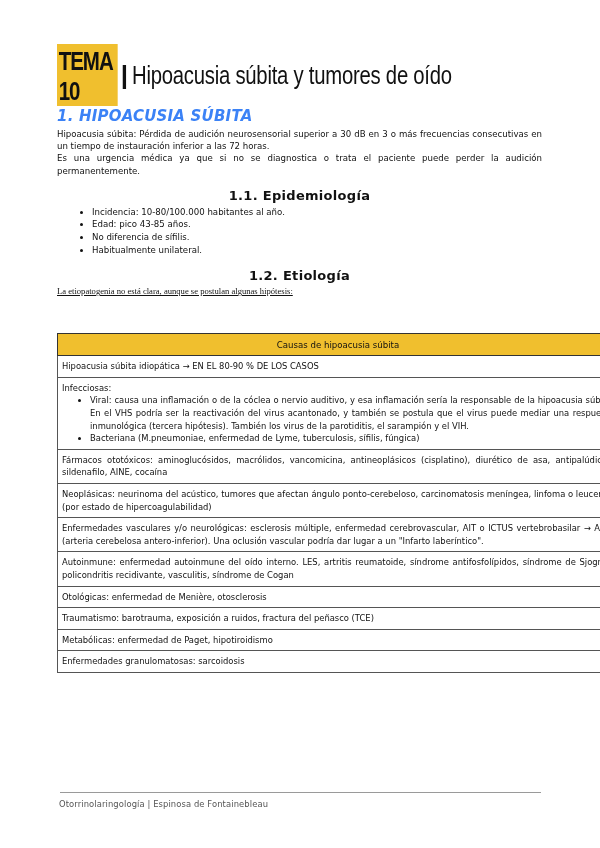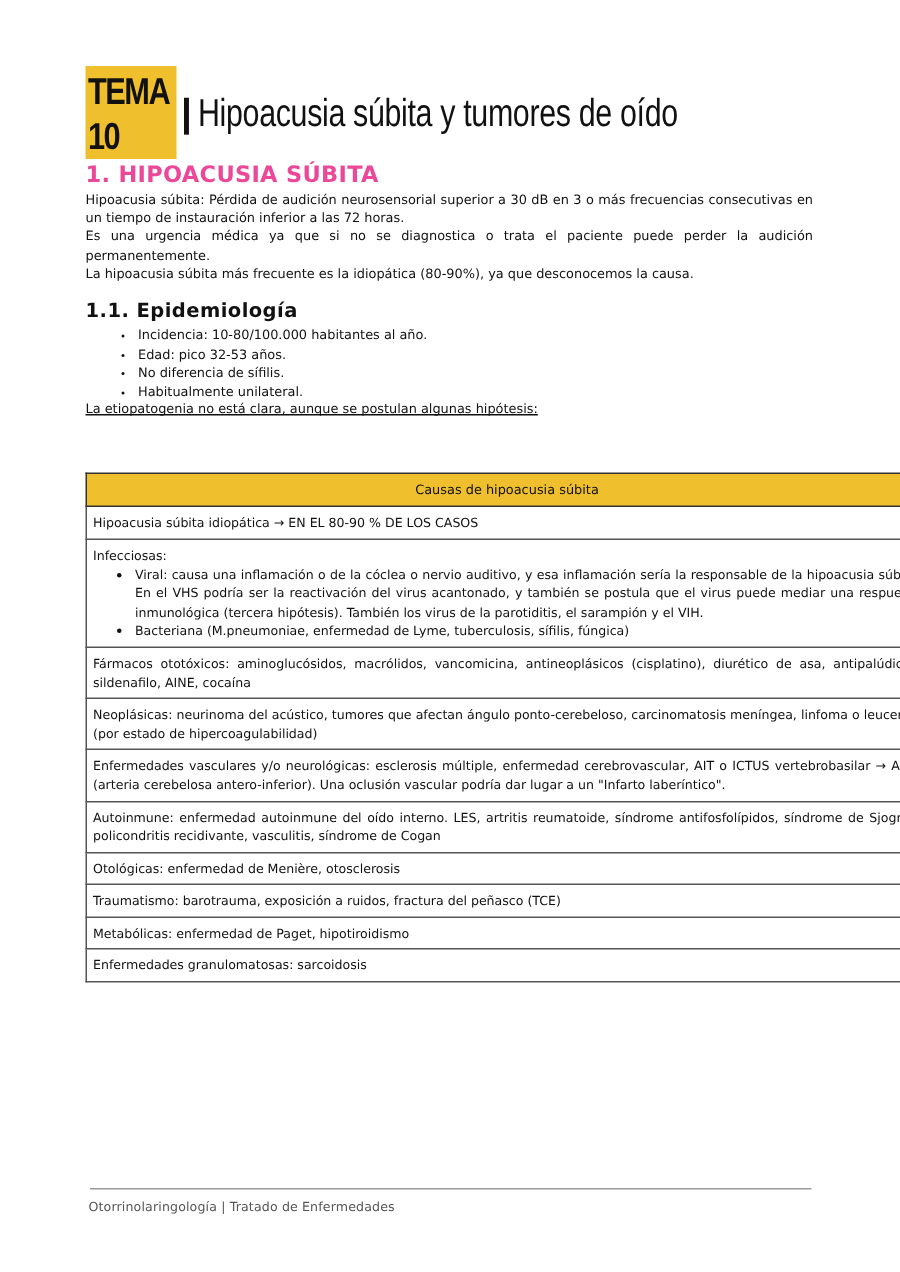--- a/index.html
+++ b/index.html
@@ -10,26 +10,26 @@
   .title-row { display: flex; align-items: center; height: 34px; }
   .tema { background: #f0bf2e; color: #111; font-family: "Liberation Sans", sans-serif;
           font-weight: bold; font-size: 25px; letter-spacing: -1.2px; padding: 2px 3px 0 2px;
           line-height: 30px; transform: scaleX(0.82); transform-origin: left center; margin-right: -12px; }
   .title-sep { font-family: "Liberation Sans", sans-serif; font-size: 26px; font-weight: bold; margin: 0 4px 0 2px; color:#111; }
   .title-text { font-family: "Liberation Sans", sans-serif; font-size: 26px; color: #111;
                 transform: scaleX(0.78); transform-origin: left center; white-space: nowrap; letter-spacing:-0.3px; }
 
   .prof { font-size: 8px; font-style: italic; color: #333; margin-top: 1px; height: 11px; }
   h1 { font-family: "DejaVu Sans", sans-serif; font-size: 15px; font-weight: bold; margin: 3px 0 3px 0;
-       letter-spacing: 0.2px; color:#ec4899; }
+       letter-spacing: 0.2px; color:#3b82f6;font-style:italic; }
   .para { font-size: 8.6px; line-height: 12.2px; text-align: justify; color: #111; margin: 0; }
-  h2 { font-size: 13px; font-weight: bold; margin: 11px 0 3px 0; color: #111; letter-spacing: 0.3px; }
+  h2 { font-size: 13px; font-weight: bold; margin: 11px 0 3px 0; color: #111; letter-spacing: 0.3px; text-align: center; }
   ul.bullets { margin: 0; padding-left: 35px; }
   ul.bullets li { font-size: 8.6px; line-height: 12.6px; color: #111; }
-  .lead { font-size: 8.6px; line-height: 11px; text-decoration: underline; color:#111; margin: 0 0 1px 0; }
+  .lead { font-size: 8.6px; line-height: 11px; text-decoration: underline; color:#111; margin: 0 0 1px 0; font-family: Liberation Serif, serif; }
 
   table.causes { width: 562px; border-collapse: collapse; border: 1.5px solid #333; margin-top: 36px; }
   table.causes td { border: 1.2px solid #555; padding: 4px 4px 4px 4px; font-size: 8.4px; line-height: 12.6px;
                     text-align: justify; color: #111; vertical-align: top; }
   table.causes th { background: #f0bf2e; border: 1.5px solid #333; font-weight: normal; font-size: 8.6px;
                     height: 19px; text-align: center; color: #111; }
   table.causes ul { margin: 0; padding-left: 28px; }
   table.causes ul li { line-height: 12.6px; }
 
   .footer-line { position: absolute; left: 60px; top: 792px; width: 481px; height: 1px; background: #9a9a9a; }
@@ -42,30 +42,30 @@
   <div class="title-row">
     <span class="tema">TEMA 10</span>
     <span class="title-sep">|</span>
     <span class="title-text">Hipoacusia súbita y tumores de oído</span>
   </div>
   <div class="prof">Prof. Espinosa</div>
 
   <h1>1. HIPOACUSIA SÚBITA</h1>
   <p class="para">Hipoacusia súbita: Pérdida de audición neurosensorial superior a 30 dB en 3 o más frecuencias consecutivas en un tiempo de instauración inferior a las 72 horas.</p>
   <p class="para">Es una urgencia médica ya que si no se diagnostica o trata el paciente puede perder la audición permanentemente.</p>
-  <p class="para">La hipoacusia súbita más frecuente es la idiopática (80-90%), ya que desconocemos la causa.</p>
 
   <h2>1.1. Epidemiología</h2>
   <ul class="bullets">
     <li>Incidencia: 10-80/100.000 habitantes al año.</li>
-    <li>Edad: pico 32-53 años.</li>
+    <li>Edad: pico 43-85 años.</li>
     <li>No diferencia de sífilis.</li>
     <li>Habitualmente unilateral.</li>
   </ul>
 
+  <h2 style="margin-top:12px;">1.2. Etiología</h2>
   <p class="lead">La etiopatogenia no está clara, aunque se postulan algunas hipótesis:</p>
 
   <table class="causes">
     <tbody>
         <tr>
       <th>Causas de hipoacusia súbita</th>
     </tr>
     <tr>
       <td>Hipoacusia súbita idiopática → EN EL 80-90 % DE LOS CASOS</td>
     </tr>
@@ -100,13 +100,13 @@
           <td>Metabólicas: enfermedad de Paget, hipotiroidismo</td>
         </tr>
     <tr>
           <td>Enfermedades granulomatosas: sarcoidosis</td>
         </tr>
   </tbody>
     </table>
 </div>
 
 <div class="footer-line"></div>
-<div class="footer-text">Otorrinolaringología | Tratado de Enfermedades</div>
+<div class="footer-text">Otorrinolaringología | Espinosa de Fontainebleau</div>
 
 </body></html>

